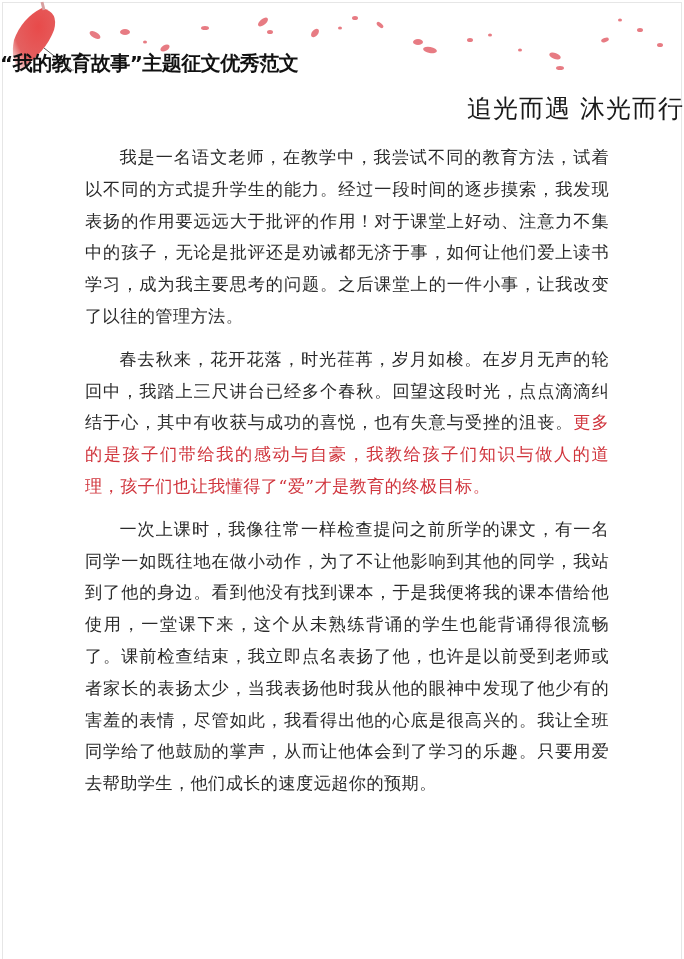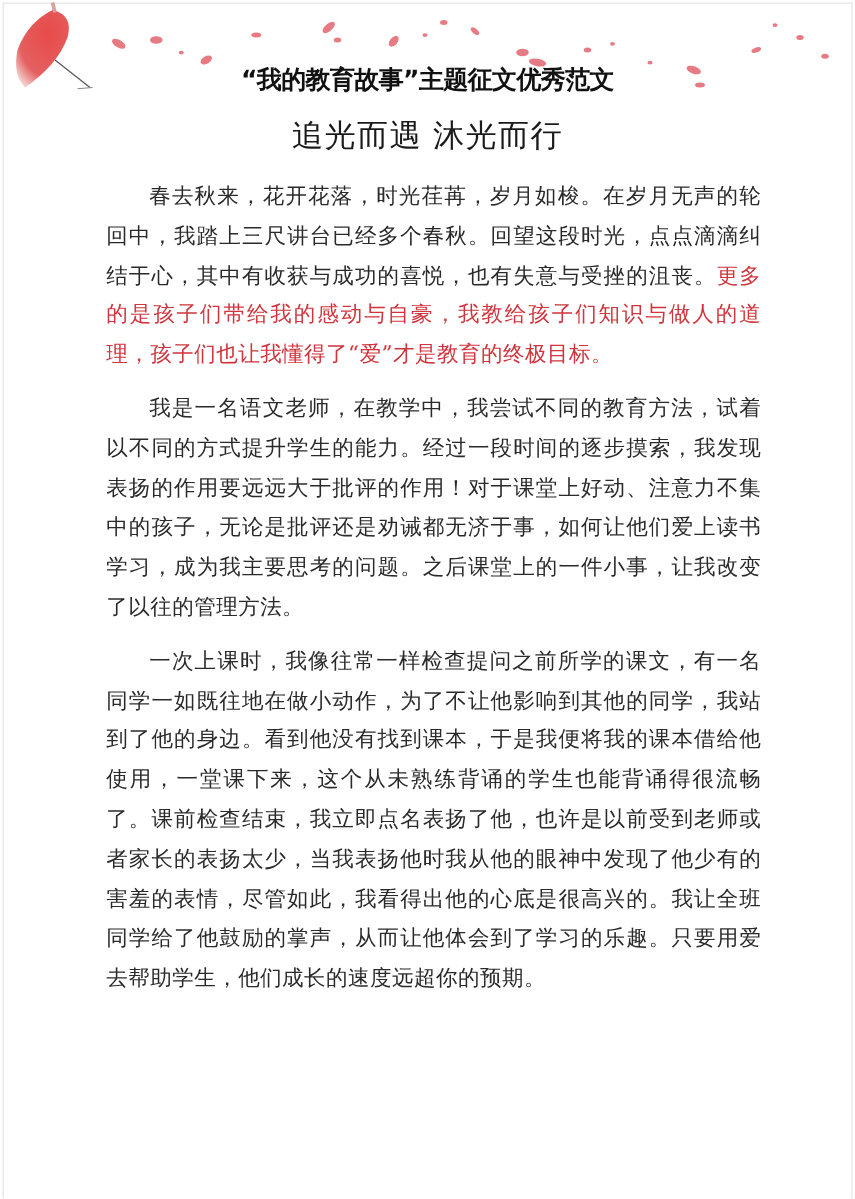--- a/index.html
+++ b/index.html
@@ -1,23 +1,23 @@
 <!DOCTYPE html>
 <html><head>
   <meta charset="utf-8">
   <style>
     html, body { margin:0; padding:0; }
     body { width:684px; height:959px; background:#ffffff; position:relative; overflow:hidden;
       font-family:"DejaVu Serif","Liberation Serif",serif; }
     .frame { position:absolute; left:2px; top:2px; right:2px; bottom:0; border:1px solid #e6e6e6; border-bottom:none; }
     .umbrella { position:absolute; left:4px; top:0; width:72px; height:76px; }
     .petals { position:absolute; left:0; top:0; width:684px; height:100px; }
-    .title1 { position:absolute; left:0; right:0; top:50px; text-align:center; font-family:"DejaVu Sans","Liberation Sans",sans-serif;
+    .title1 { position:absolute; left:0; right:0; top:50px; font-family:"DejaVu Sans","Liberation Sans",sans-serif;
       font-weight:bold; font-size:20px; color:#111; letter-spacing:-0.5px; }
-    .title2 { position:absolute; left:0; right:0; top:92px; text-align:center; font-size:25px; color:#1a1a1a; letter-spacing:1px; }
+    .title2 { position:absolute; left:0; right:0; top:92px; text-align:right; font-size:25px; color:#1a1a1a; letter-spacing:1px; }
     .content { position:absolute; left:85px; top:142px; width:524px; }
     .para { margin:0 0 11px 0; font-size:17.2px; line-height:31.8px; color:#2a2a2a; text-indent:34.4px; text-align:justify; letter-spacing:0.4px; }
     .red { color:#d0343c; }
   </style>
 </head>
 <body>
 
 <div class="frame"></div>
 
 <svg class="petals" viewBox="0 0 684 100">
@@ -58,16 +58,16 @@
   <path d="M38 8 Q55 12 50 30 Q42 52 16 70 Q6 60 10 40 Q18 18 38 8 Z" fill="url(#ug)"></path>
   <line x1="40" y1="48" x2="68" y2="70" stroke="#555" stroke-width="1"></line>
   <line x1="58" y1="71" x2="70" y2="70" stroke="#888" stroke-width="1"></line>
   <path d="M38 2 L40 10" stroke="#d8a0a0" stroke-width="3"></path>
 </svg>
 
 <div class="title1">“我的教育故事”主题征文优秀范文</div>
 <div class="title2">追光而遇  沐光而行</div>
 
 <div class="content">
+  <p class="para"><span>我是一名语文老师，在教学中，我尝试不同的教育方法，试着以不同的方式提升学生的能力。经过一段时间的逐步摸索，我发现表扬的作用要远远大于批评的作用！对于课堂上好动、注意力不集中的孩子，无论是批评还是劝诫都无济于事，如何让他们爱上读书学习，成为我主要思考的问题。之后课堂上的一件小事，让我改变了以往的管理方法。</span></p>
   <p class="para"><span>春去秋来，花开花落，时光荏苒，岁月如梭。在岁月无声的轮回中，我踏上三尺讲台已经多个春秋。回望这段时光，点点滴滴纠结于心，其中有收获与成功的喜悦，也有失意与受挫的沮丧。</span><span class="red">更多的是孩子们带给我的感动与自豪，我教给孩子们知识与做人的道理，孩子们也让我懂得了“爱”才是教育的终极目标。</span></p>
-  <p class="para"><span>我是一名语文老师，在教学中，我尝试不同的教育方法，试着以不同的方式提升学生的能力。经过一段时间的逐步摸索，我发现表扬的作用要远远大于批评的作用！对于课堂上好动、注意力不集中的孩子，无论是批评还是劝诫都无济于事，如何让他们爱上读书学习，成为我主要思考的问题。之后课堂上的一件小事，让我改变了以往的管理方法。</span></p>
   <p class="para"><span>一次上课时，我像往常一样检查提问之前所学的课文，有一名同学一如既往地在做小动作，为了不让他影响到其他的同学，我站到了他的身边。看到他没有找到课本，于是我便将我的课本借给他使用，一堂课下来，这个从未熟练背诵的学生也能背诵得很流畅了。课前检查结束，我立即点名表扬了他，也许是以前受到老师或者家长的表扬太少，当我表扬他时我从他的眼神中发现了他少有的害羞的表情，尽管如此，我看得出他的心底是很高兴的。我让全班同学给了他鼓励的掌声，从而让他体会到了学习的乐趣。只要用爱去帮助学生，他们成长的速度远超你的预期。</span></p>
 </div>
 
 </body></html>

